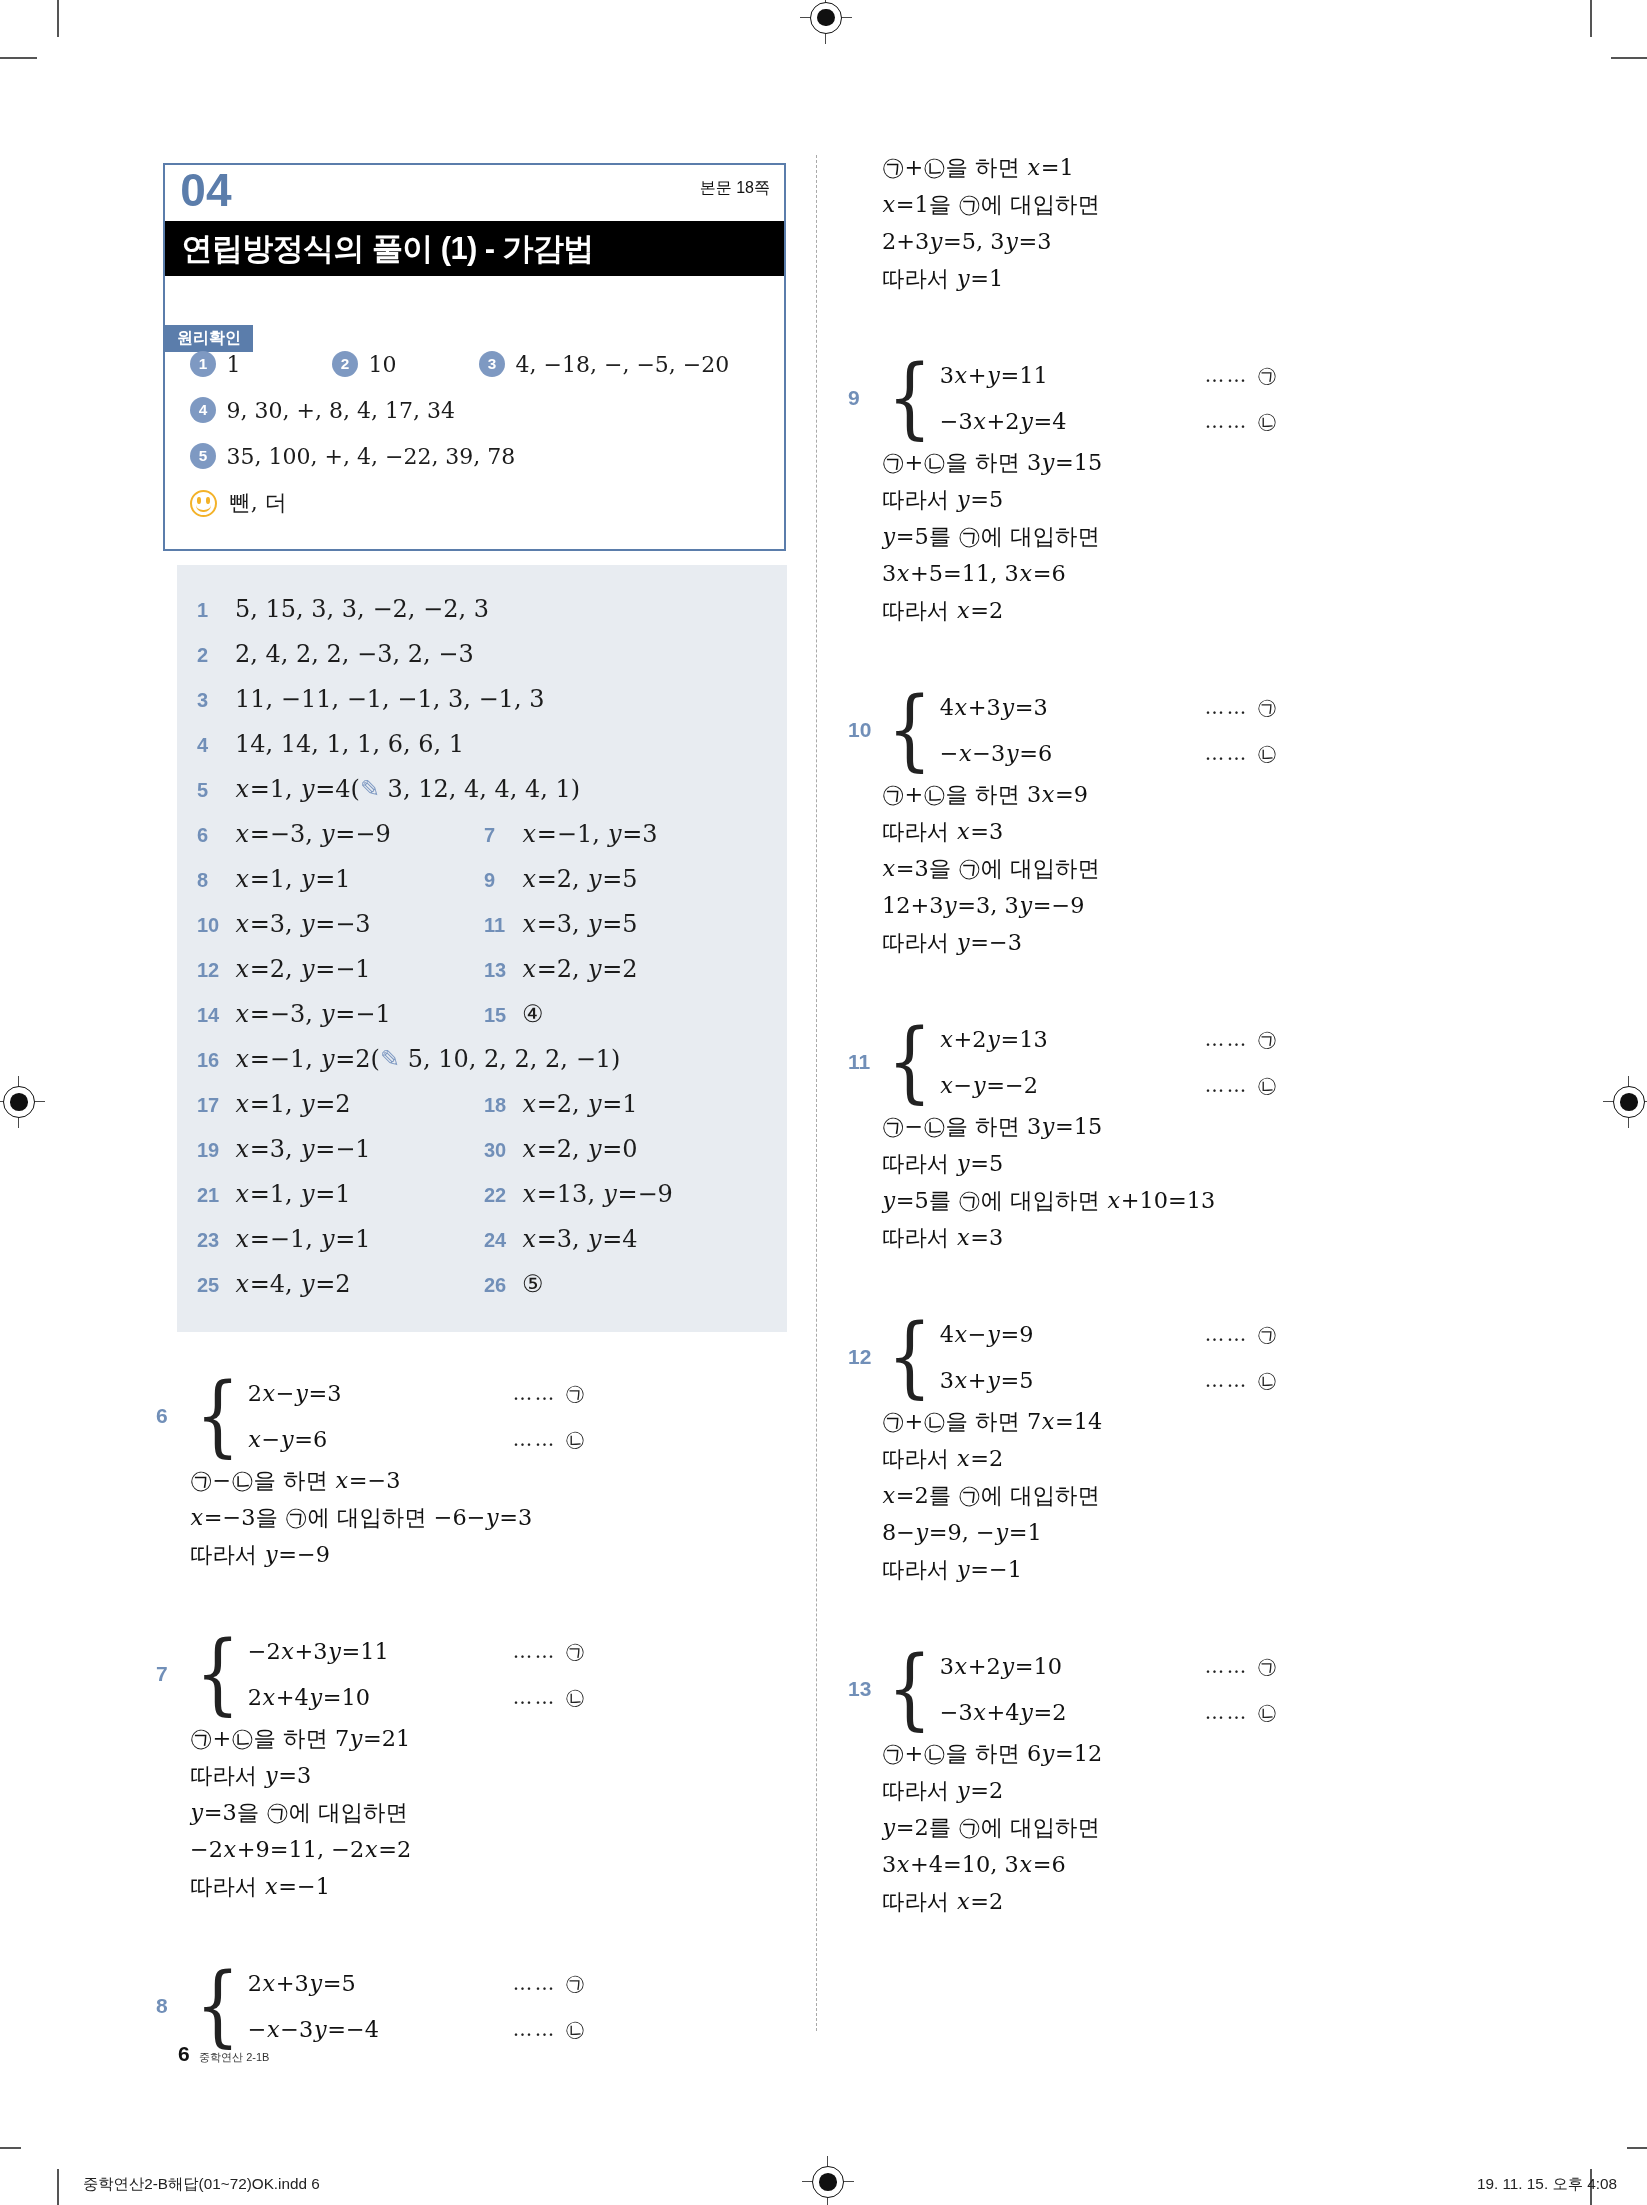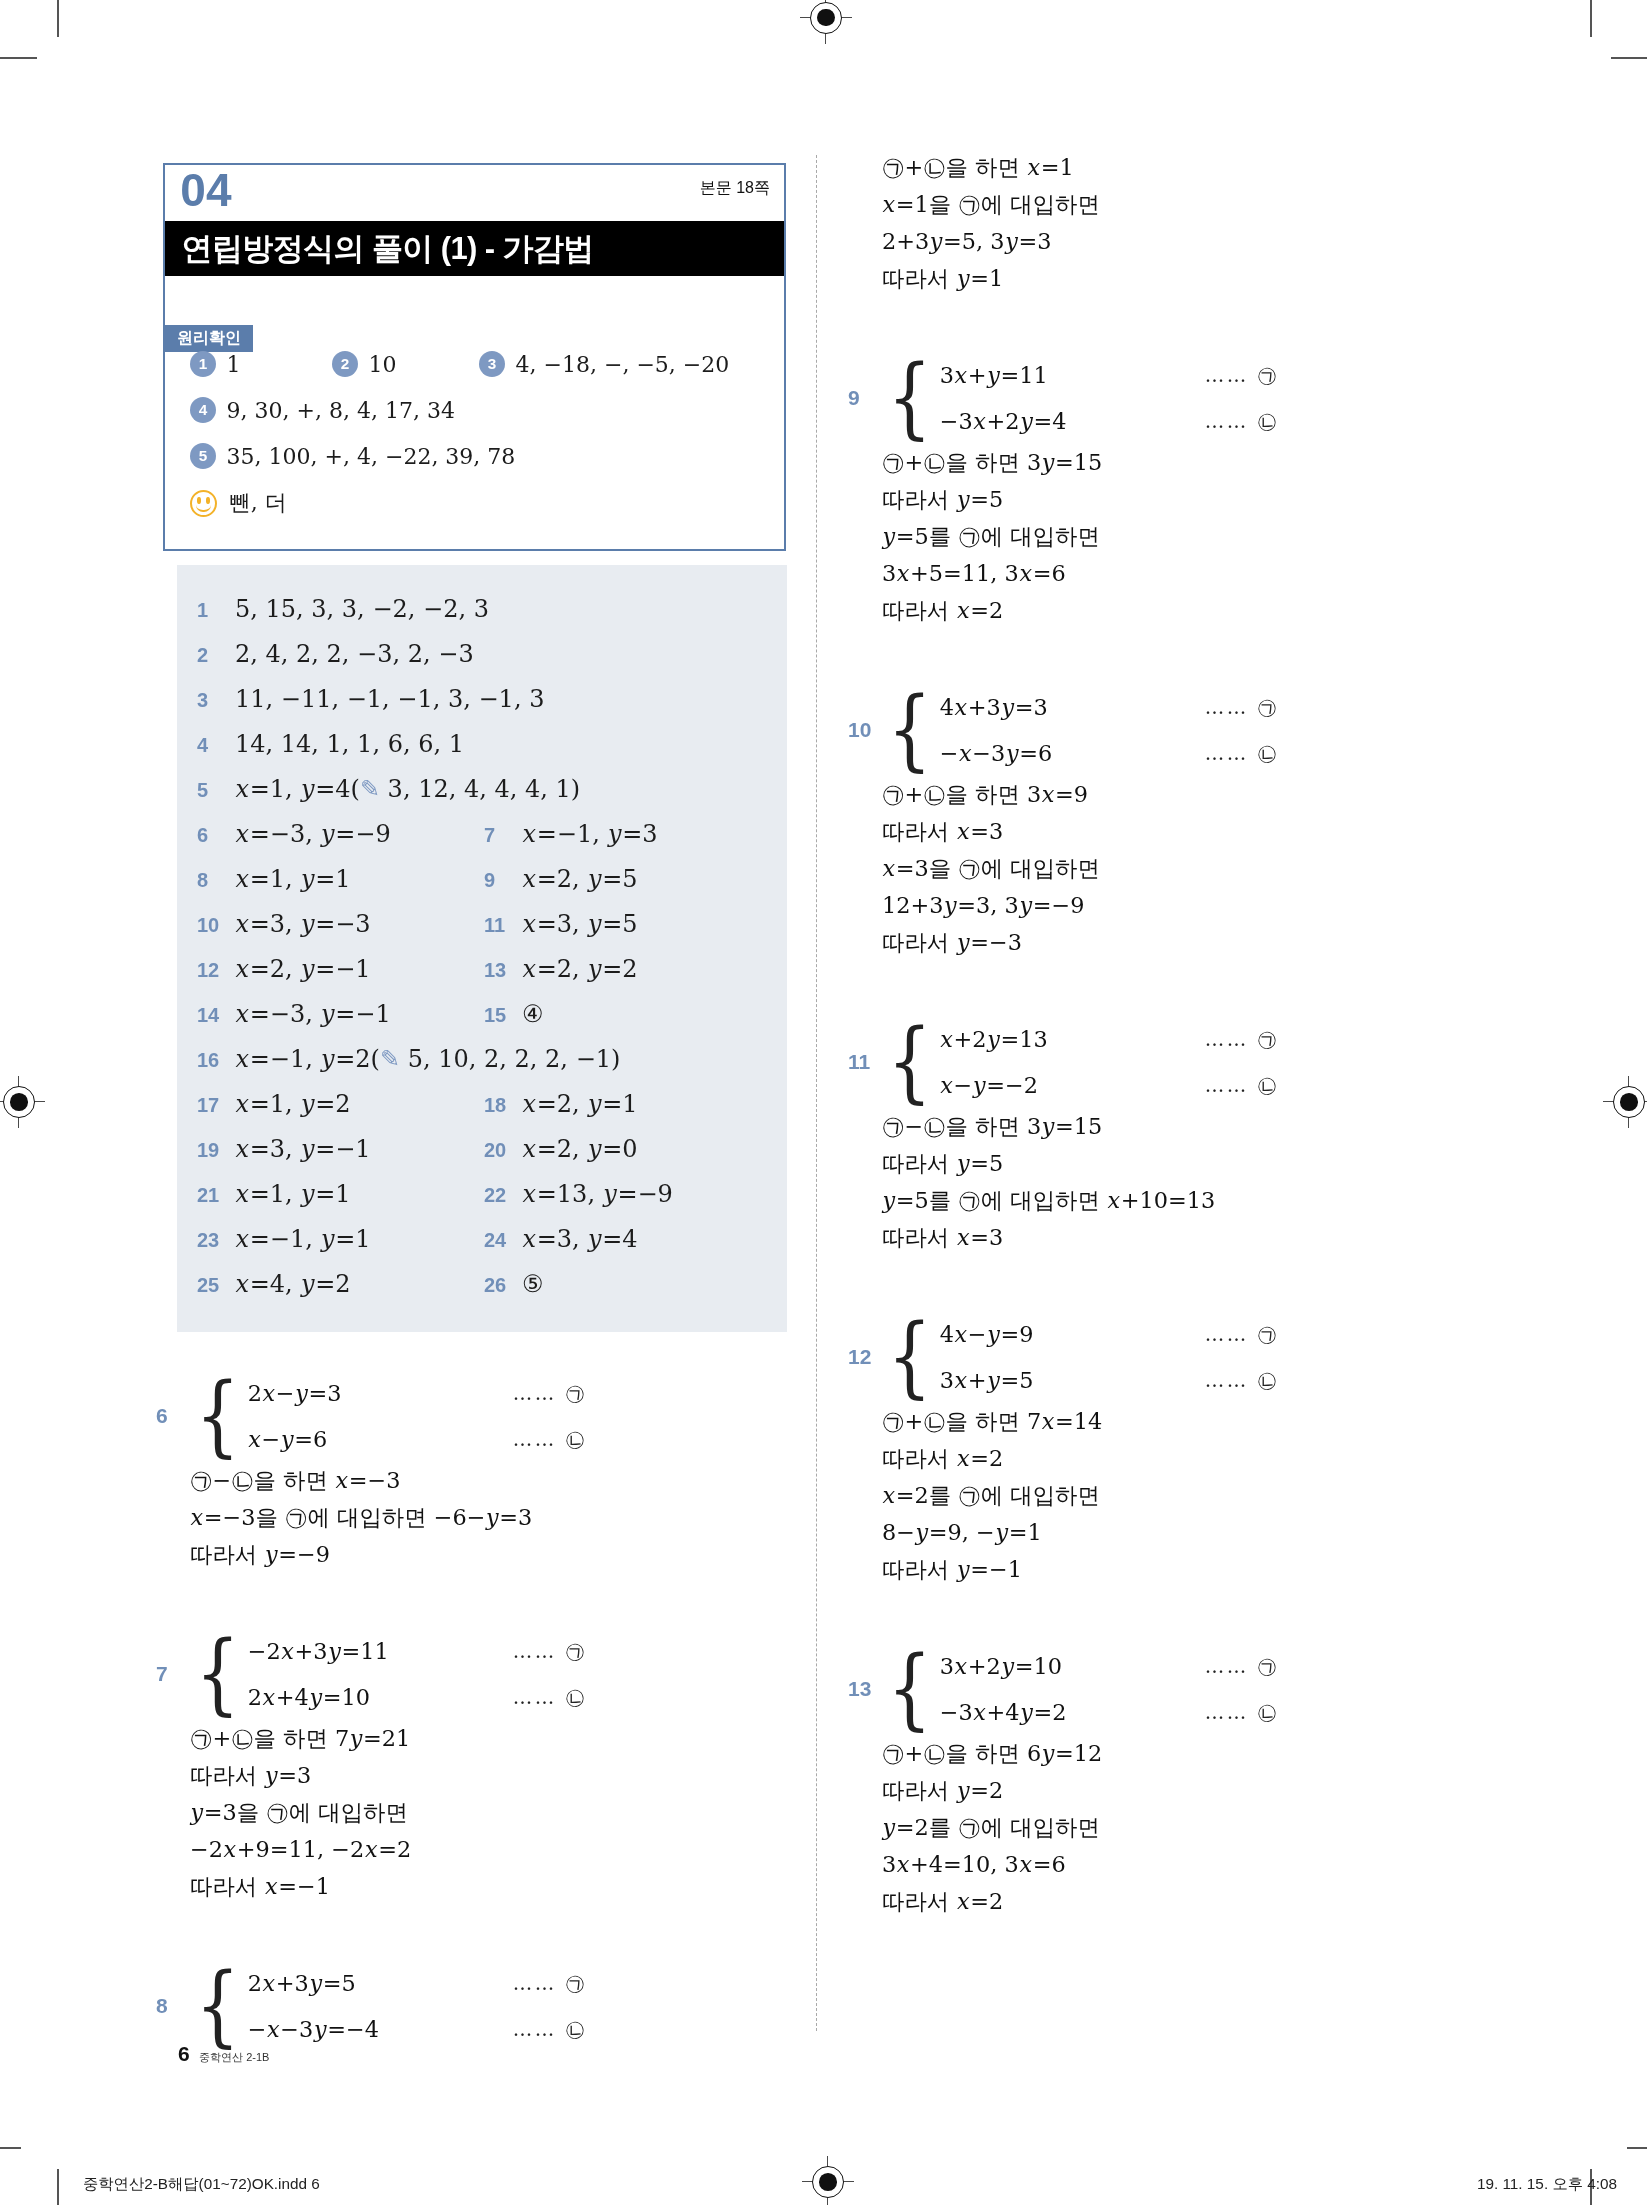--- a/index.html
+++ b/index.html
@@ -258,21 +258,21 @@
             <span class="a-num">18</span>
             <span class="a-text math"><i class="v">x</i>=2, <i class="v">y</i>=1</span>
           </div>
         </div>
         <div class="a-row">
           <div class="a-cell">
             <span class="a-num">19</span>
             <span class="a-text math"><i class="v">x</i>=3, <i class="v">y</i>=−1</span>
           </div>
           <div class="a-cell">
-            <span class="a-num">20</span>
+            <span class="a-num">30</span>
             <span class="a-text math"><i class="v">x</i>=2, <i class="v">y</i>=0</span>
           </div>
         </div>
         <div class="a-row">
           <div class="a-cell">
             <span class="a-num">21</span>
             <span class="a-text math"><i class="v">x</i>=1, <i class="v">y</i>=1</span>
           </div>
           <div class="a-cell">
             <span class="a-num">22</span>

